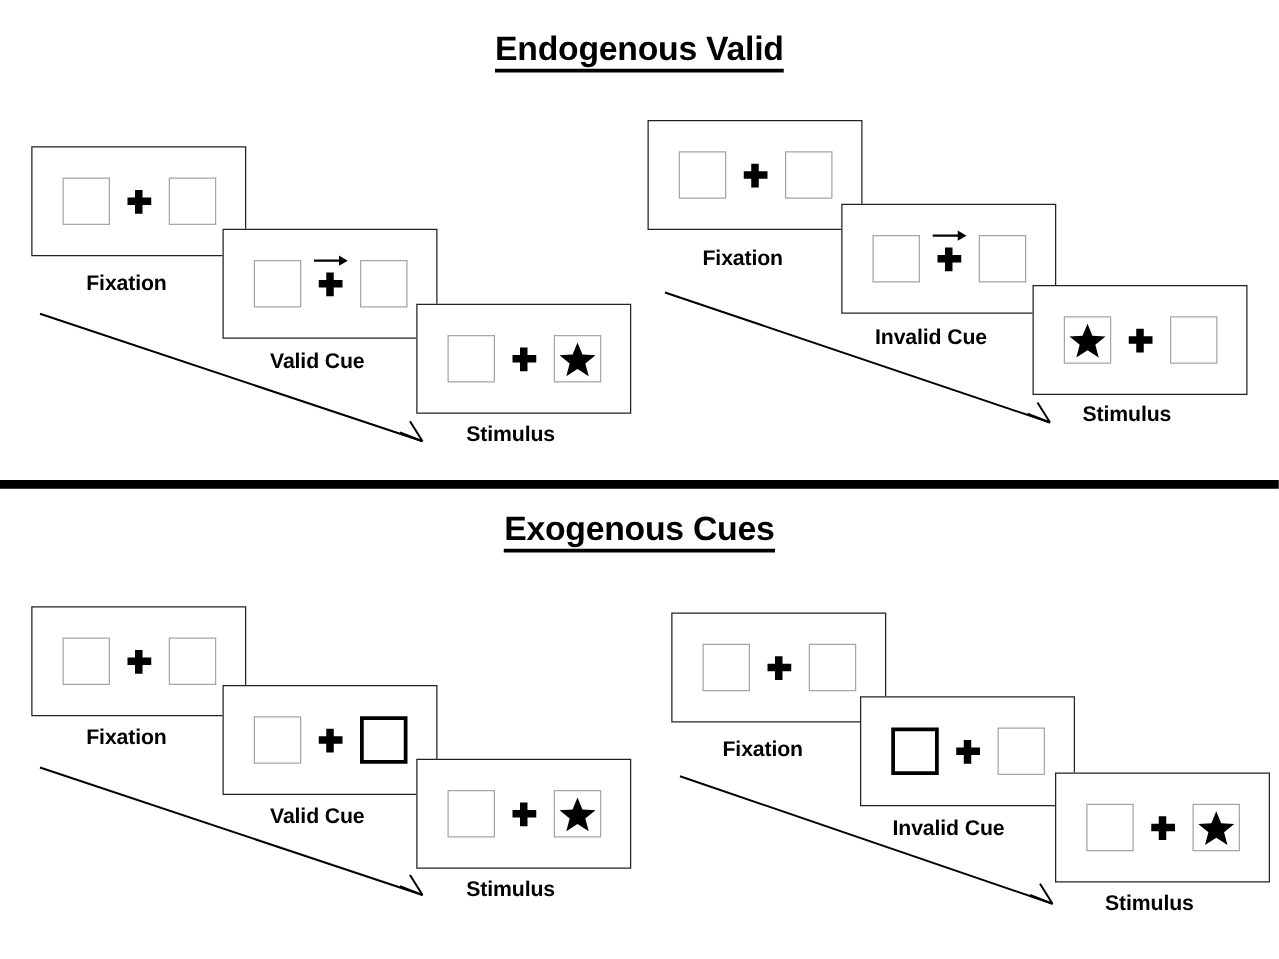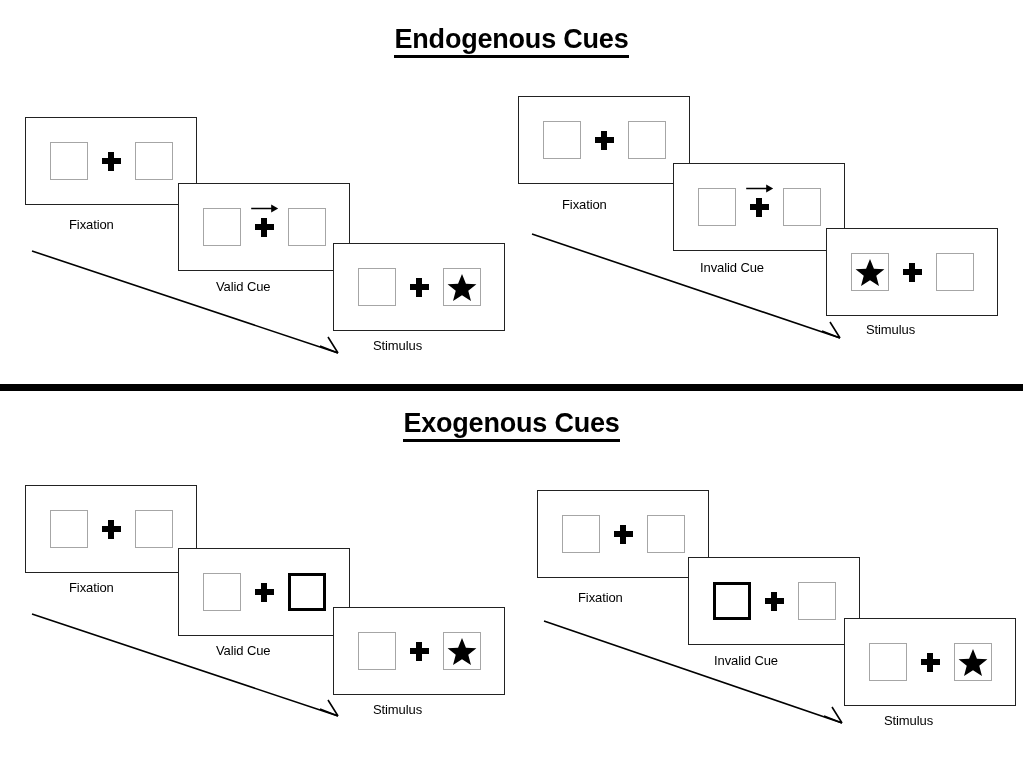--- a/index.html
+++ b/index.html
@@ -109,37 +109,37 @@
     top: -15px;
     left: 50%;
     transform: translateX(-46%);
     width: 30px;
     height: 11px;
   }
 
   
   .caption {
     position: absolute;
-    font-size: 13px;
-    font-weight: normal;
+    font-size: 17px;
+    font-weight: bold;
     white-space: nowrap;
     letter-spacing: -0.1px;
   }
 
   
   .time-arrow {
     position: absolute;
     pointer-events: none;
   }
 </style>
 </head>
 <body>
 
 <div class="section-title" style="top:24px;">
-  <span>Endogenous Cues</span>
+  <span>Endogenous Valid</span>
 </div>
 
 <svg class="time-arrow" style="left:28px; top:245px;" width="330" height="120" viewBox="0 0 330 120">
   <line x1="4" y1="6" x2="310" y2="108" stroke="#000000" stroke-width="1.6"></line>
   <path d="M 310 108 L 292 101 M 310 108 L 300 92" stroke="#000000" stroke-width="1.6" fill="none"></path>
 </svg>
 
 <div class="panel" style="left:25px; top:117px; width:172px; height:88px;">
   <div class="panel-inner">
     <div class="box"></div>

